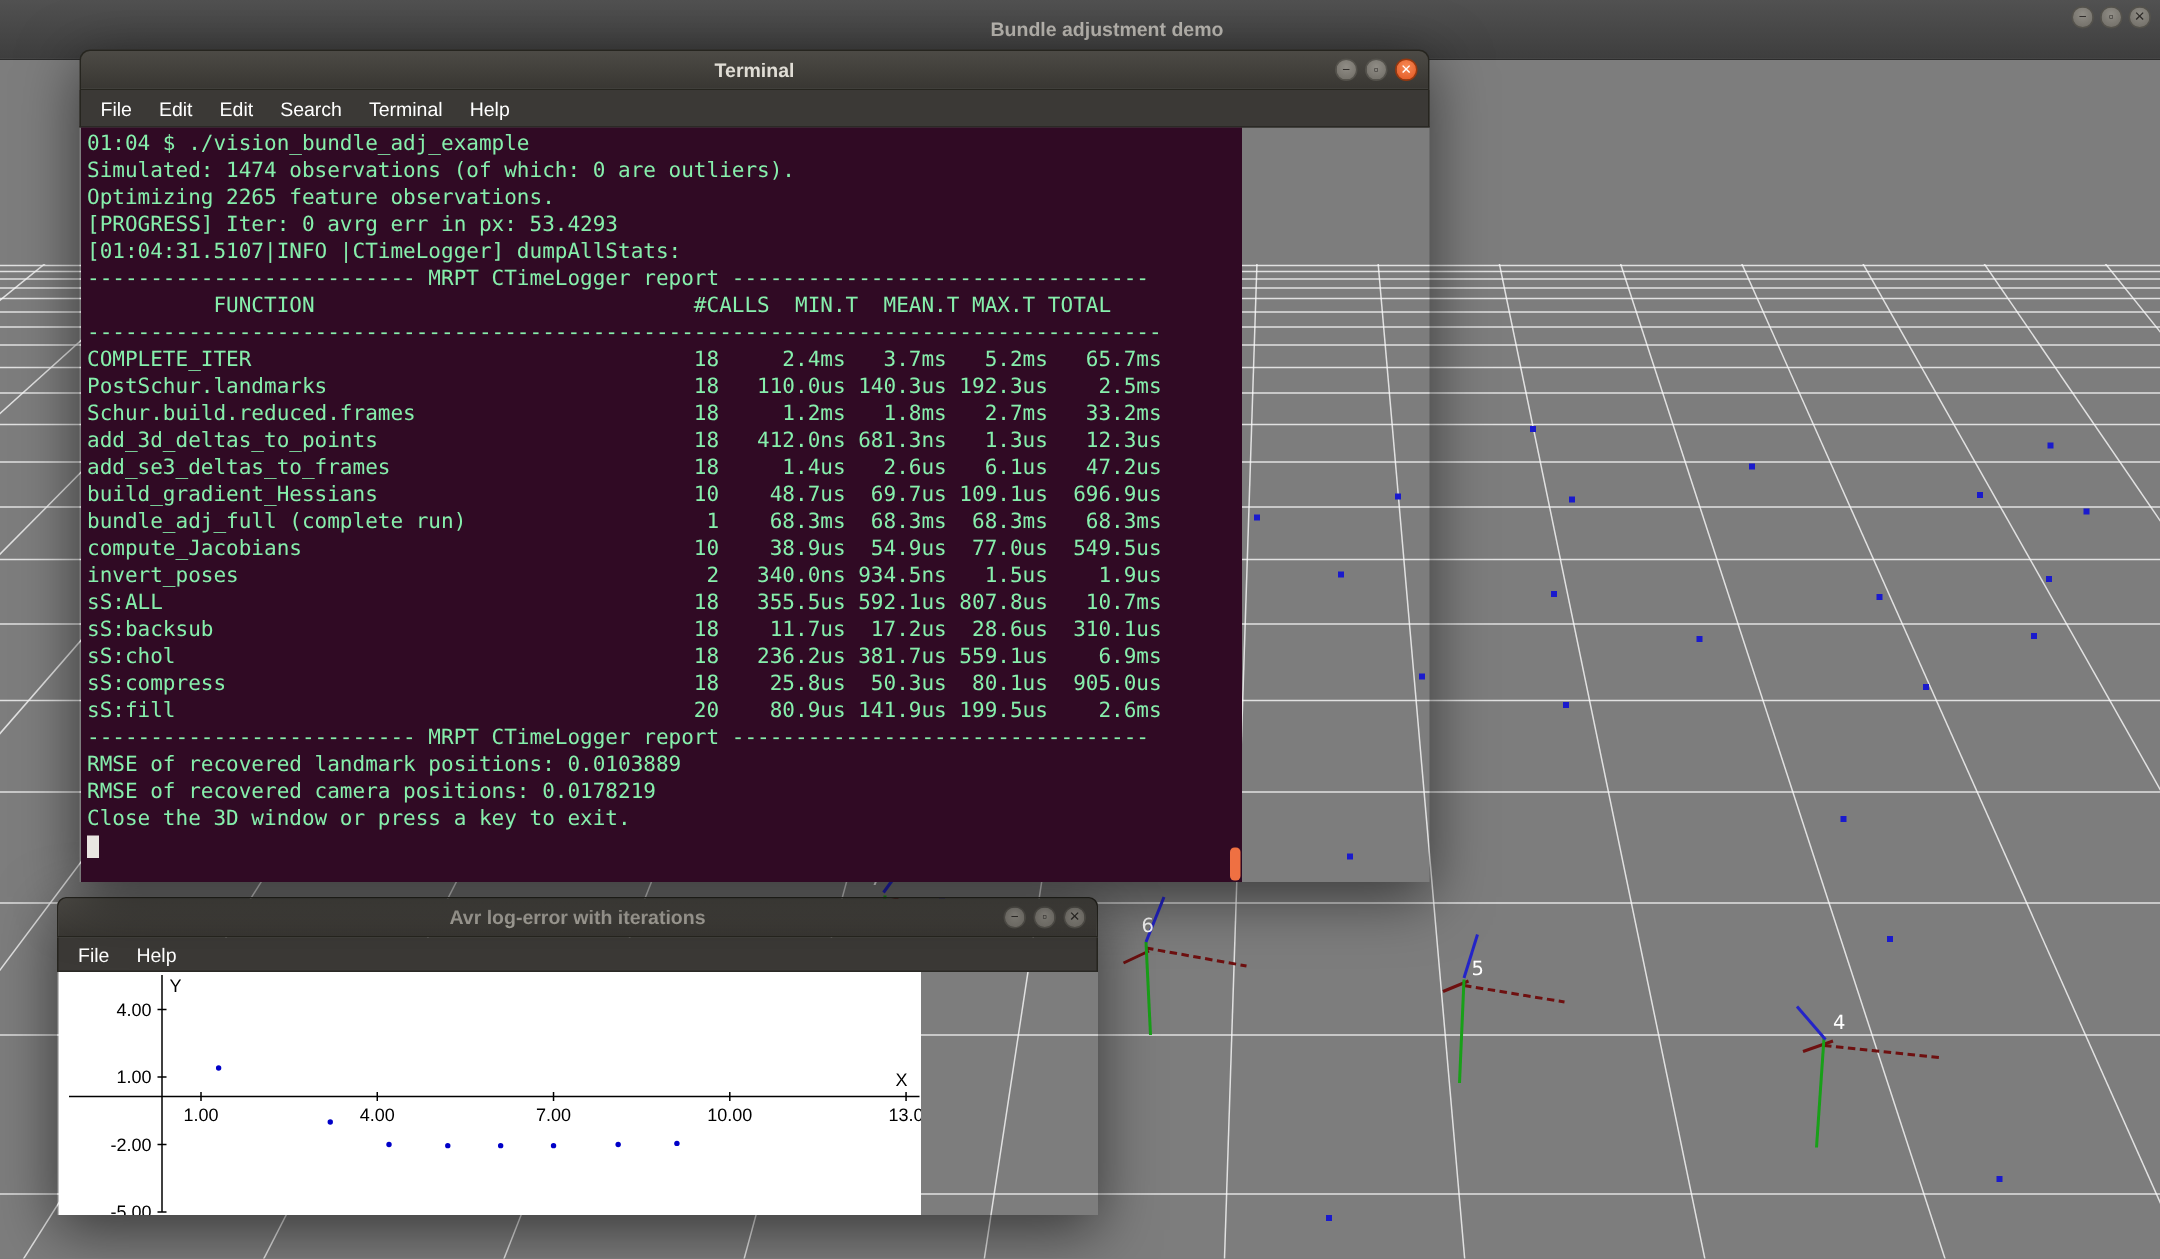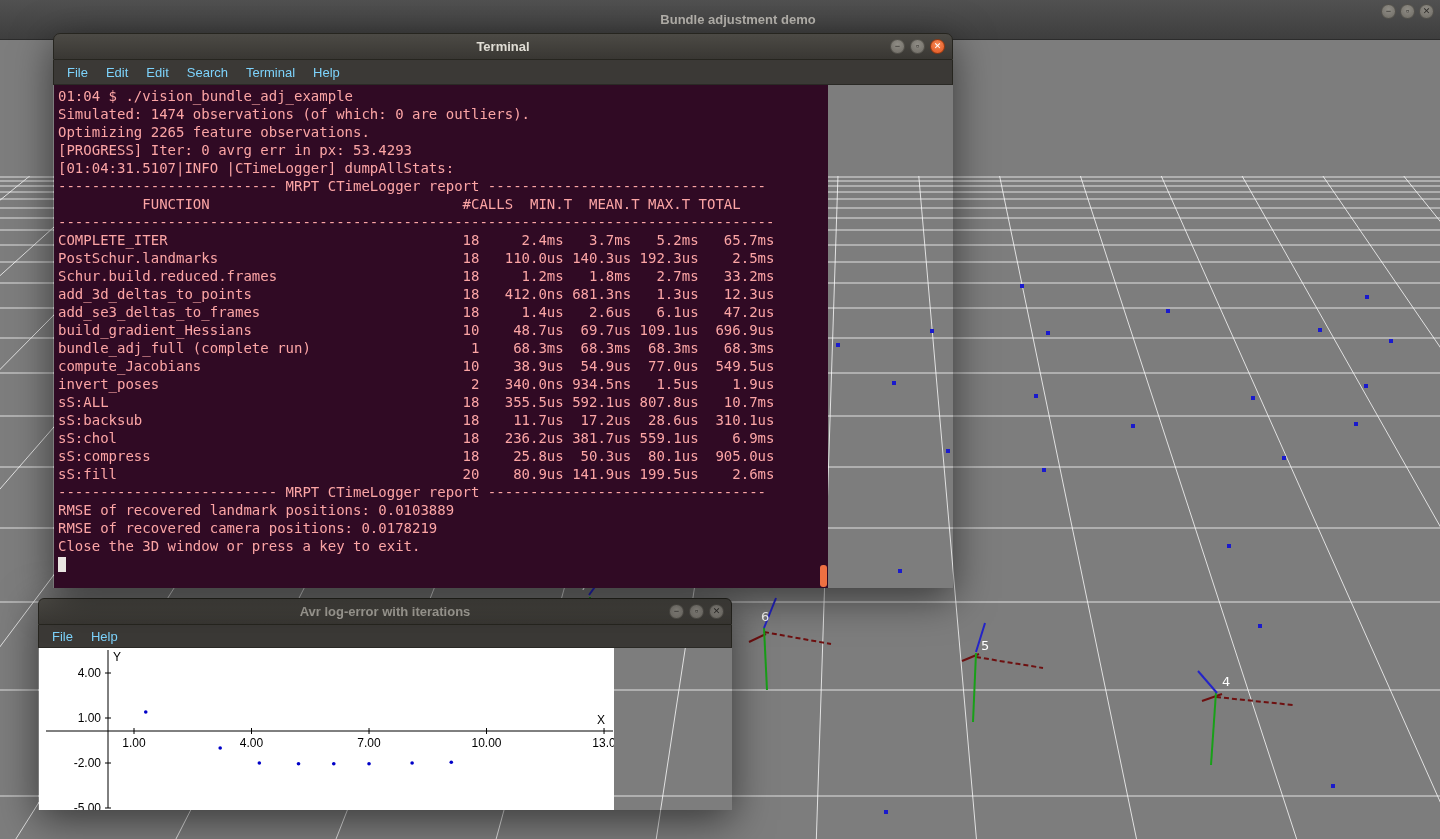--- a/index.html
+++ b/index.html
@@ -30,27 +30,27 @@
   .titlebar { height:27px; background:linear-gradient(#4c4a45,#393733);
     border:1px solid #26251f; border-bottom:1px solid #26251f; border-radius:7px 7px 0 0;
     display:flex; align-items:center; justify-content:center; position:relative; }
   .titlebar .wtitle { font-weight:bold; font-size:13px; color:#e0ddd5; }
   .titlebar.inactive .wtitle { color:#a9a69e; }
   .controls { position:absolute; right:7px; top:5px; display:flex; gap:5px; }
 
   .menubar { height:25px; background:#3b3936; border-left:1px solid #26251f;
     border-right:1px solid #26251f; border-bottom:1px solid #2a2925;
     display:flex; align-items:center; padding:0 4px; }
-  .menu-item { color:#7dd3fc; font-size:13px; padding:2px 9px; cursor:default; }
+  .menu-item { color:#ffffff; font-size:13px; padding:2px 9px; cursor:default; }
 
   
   #terminal-window { left:5px; top:33px; width:900px; z-index:20;margin-left:48px; }
   #term-content { position:relative; width:774px; height:503px; margin-left:1px;
     background:#300a24; overflow:hidden; padding:2px 0 0 4px; }
-  .term-line { white-space:pre; font:14px/18px "DejaVu Sans Mono", monospace; color:#fca5a5; }
+  .term-line { white-space:pre; font:14px/18px "DejaVu Sans Mono", monospace; color:#86efac; }
   #term-cursor { display:inline-block; width:8px; height:15px; background:#e9e5e1;
     vertical-align:text-bottom; }
   #term-scrollbar { position:absolute; right:1px; bottom:1px; width:7px; height:22px;
     background:#ef7042; border-radius:3px; }
 
   
   #plot-window { left:38px; top:598px; width:694px; z-index:10; border-radius:6px 6px 0 0; }
   #plot-window .titlebar { height:27px; border-radius:6px 6px 0 0; }
   #plot-window .menubar { height:23px; }
   #plot-content { width:575px; height:162px; margin-left:1px; background:#ffffff; }

